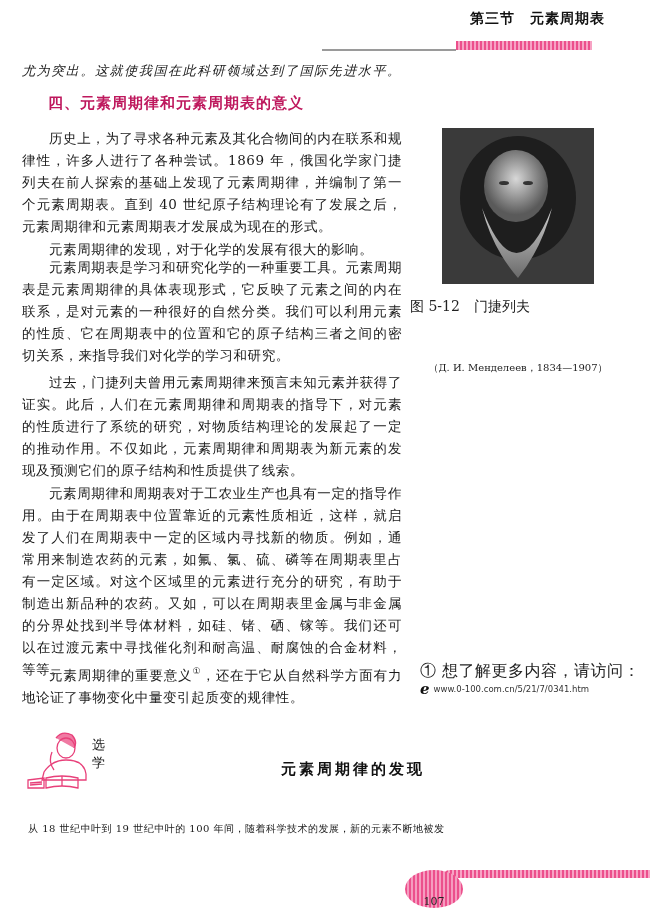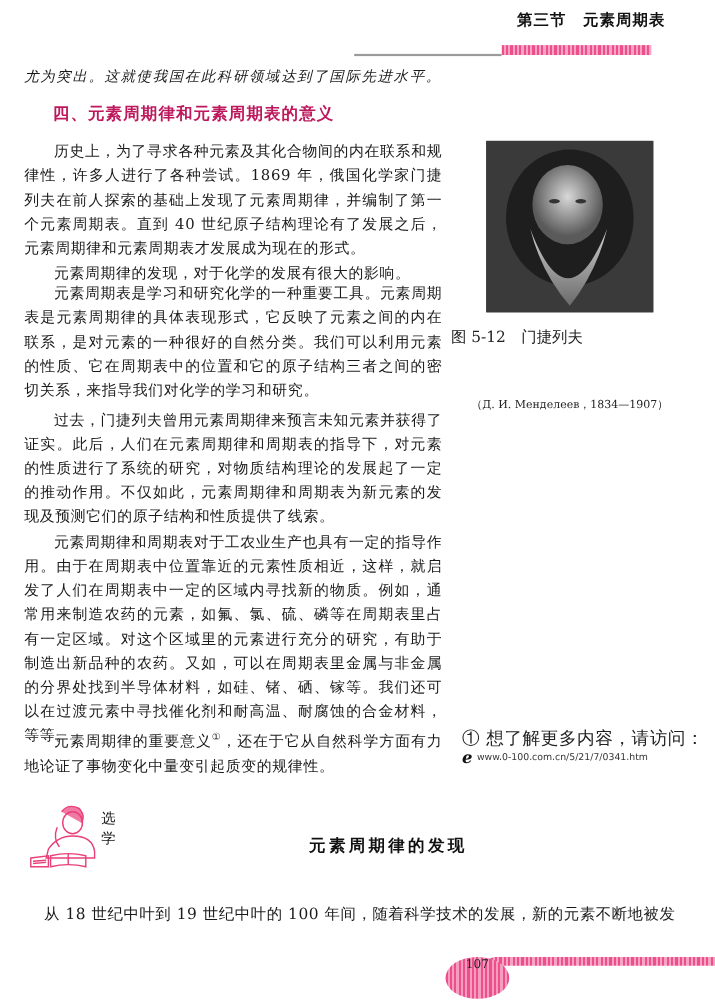--- a/index.html
+++ b/index.html
@@ -27,25 +27,25 @@
   .fig-caption-2 { left: 418px; top: 317px; width: 200px; text-align: center; font-size: 10px; color: #222; margin-top: 44px; }
 
   .note-line { left: 420px; top: 661px; font-size: 16px; color: #222; letter-spacing: 0.5px; }
   .note-url { left: 420px; top: 680px; font-family: "DejaVu Sans", "Liberation Sans", sans-serif;
               font-size: 8.5px; color: #333; display: flex; align-items: center; gap: 4px; }
   .e-icon { font-family: "DejaVu Serif", serif; font-style: italic; font-weight: bold; font-size: 15px; color: #111; }
 
   .reader-illustration { left: 22px; top: 730px; width: 80px; height: 62px; }
   .elective-label { left: 92px; top: 736px; font-size: 13px; line-height: 18px; width: 16px; color: #111; }
   .subsection-title { left: 245px; top: 760px; font-size: 15px; letter-spacing: 3px; color: #111; font-weight: bold; margin-left: 36px; }
-  .bottom-para { left: 40px; top: 822px; width: 600px; font-size: 14px; letter-spacing: 0.5px; white-space: nowrap; }
+  .bottom-para { left: 28px; top: 822px; width: 600px; font-size: 10px; letter-spacing: 0.5px; white-space: nowrap; }
 
   .page-oval { left: 405px; top: 870px; width: 58px; height: 38px; border-radius: 50%;
                background: repeating-linear-gradient(90deg, #ec4f8c 0 2px, #f59cbf 2px 4px);
-               display: flex; align-items: flex-start; justify-content: center; font-size: 11px; color: #222; }
+               display: flex; align-items: flex-end; justify-content: center; font-size: 11px; color: #222; }
   .page-strip { left: 442px; top: 870px; width: 208px; height: 8px; border-top-left-radius: 8px;
                 background: repeating-linear-gradient(90deg, #ec4f8c 0 2px, #f7a3c4 2px 4px); }
   sup { font-size: 9px; }
 </style>
 </head>
 <body>
 
 <div class="abs header-title"><span>第三节</span>　<span>元素周期表</span></div>
 <div class="abs header-gray"></div>
 <div class="abs header-pink"></div>

